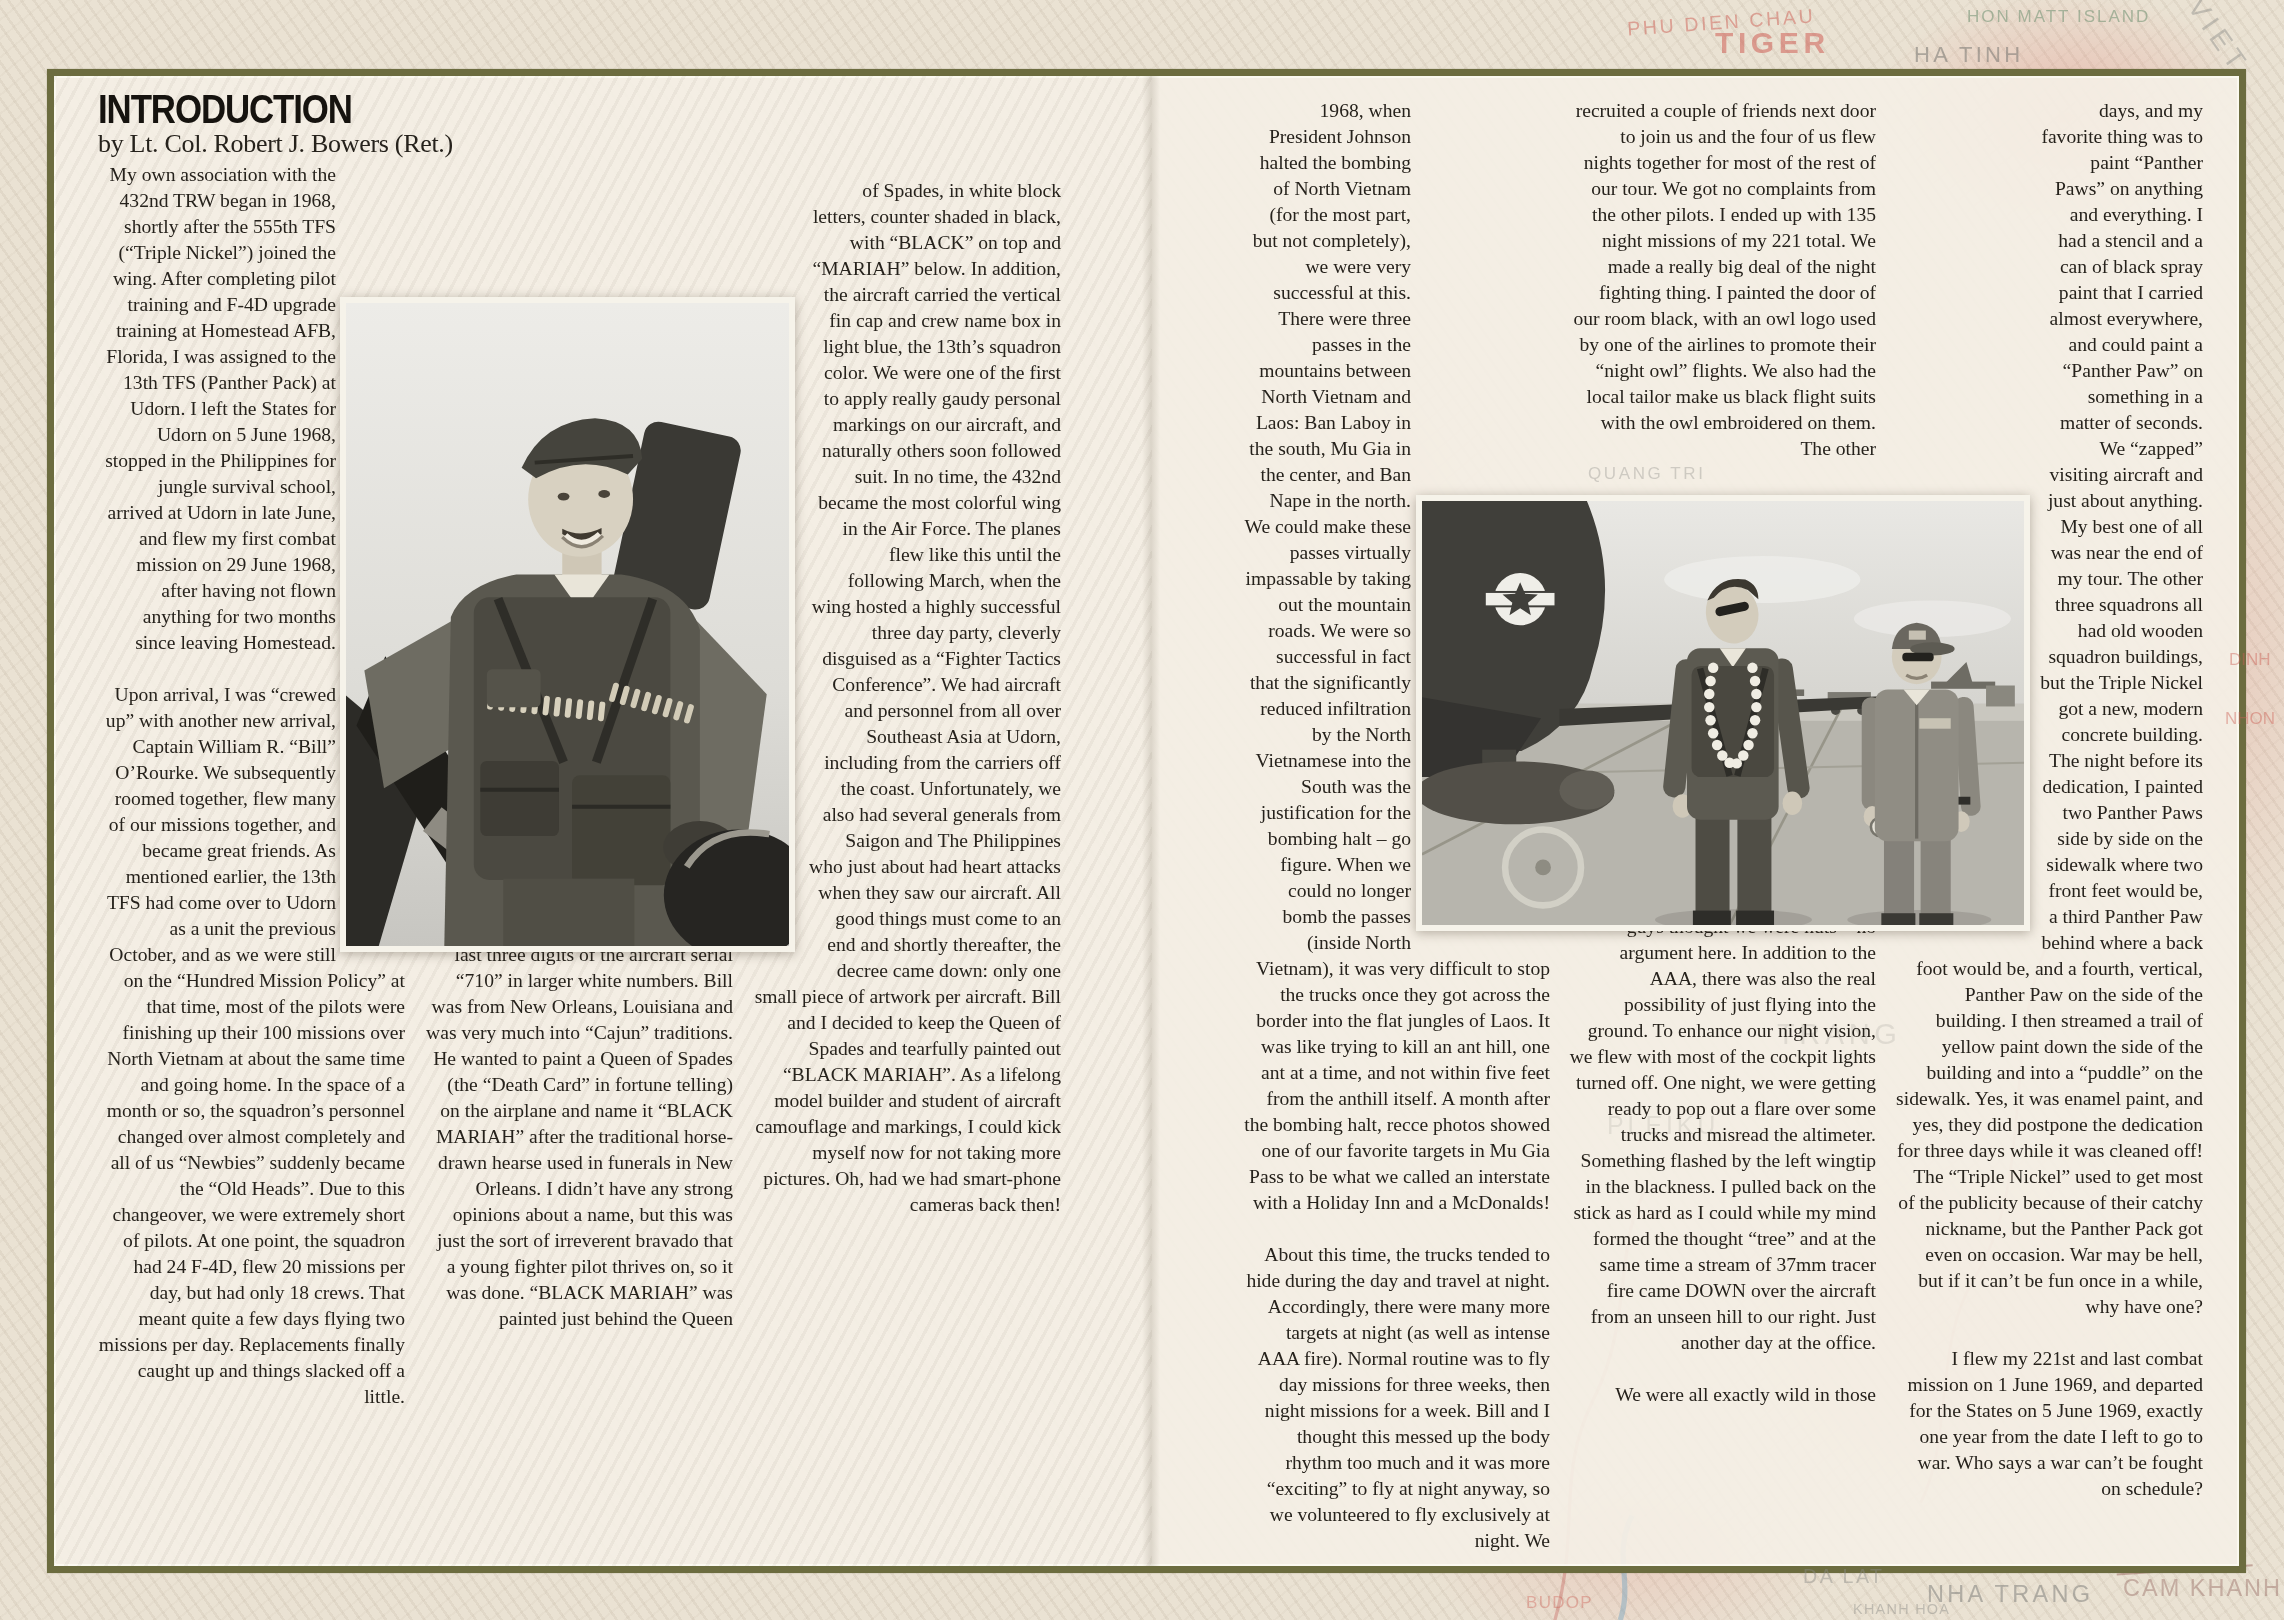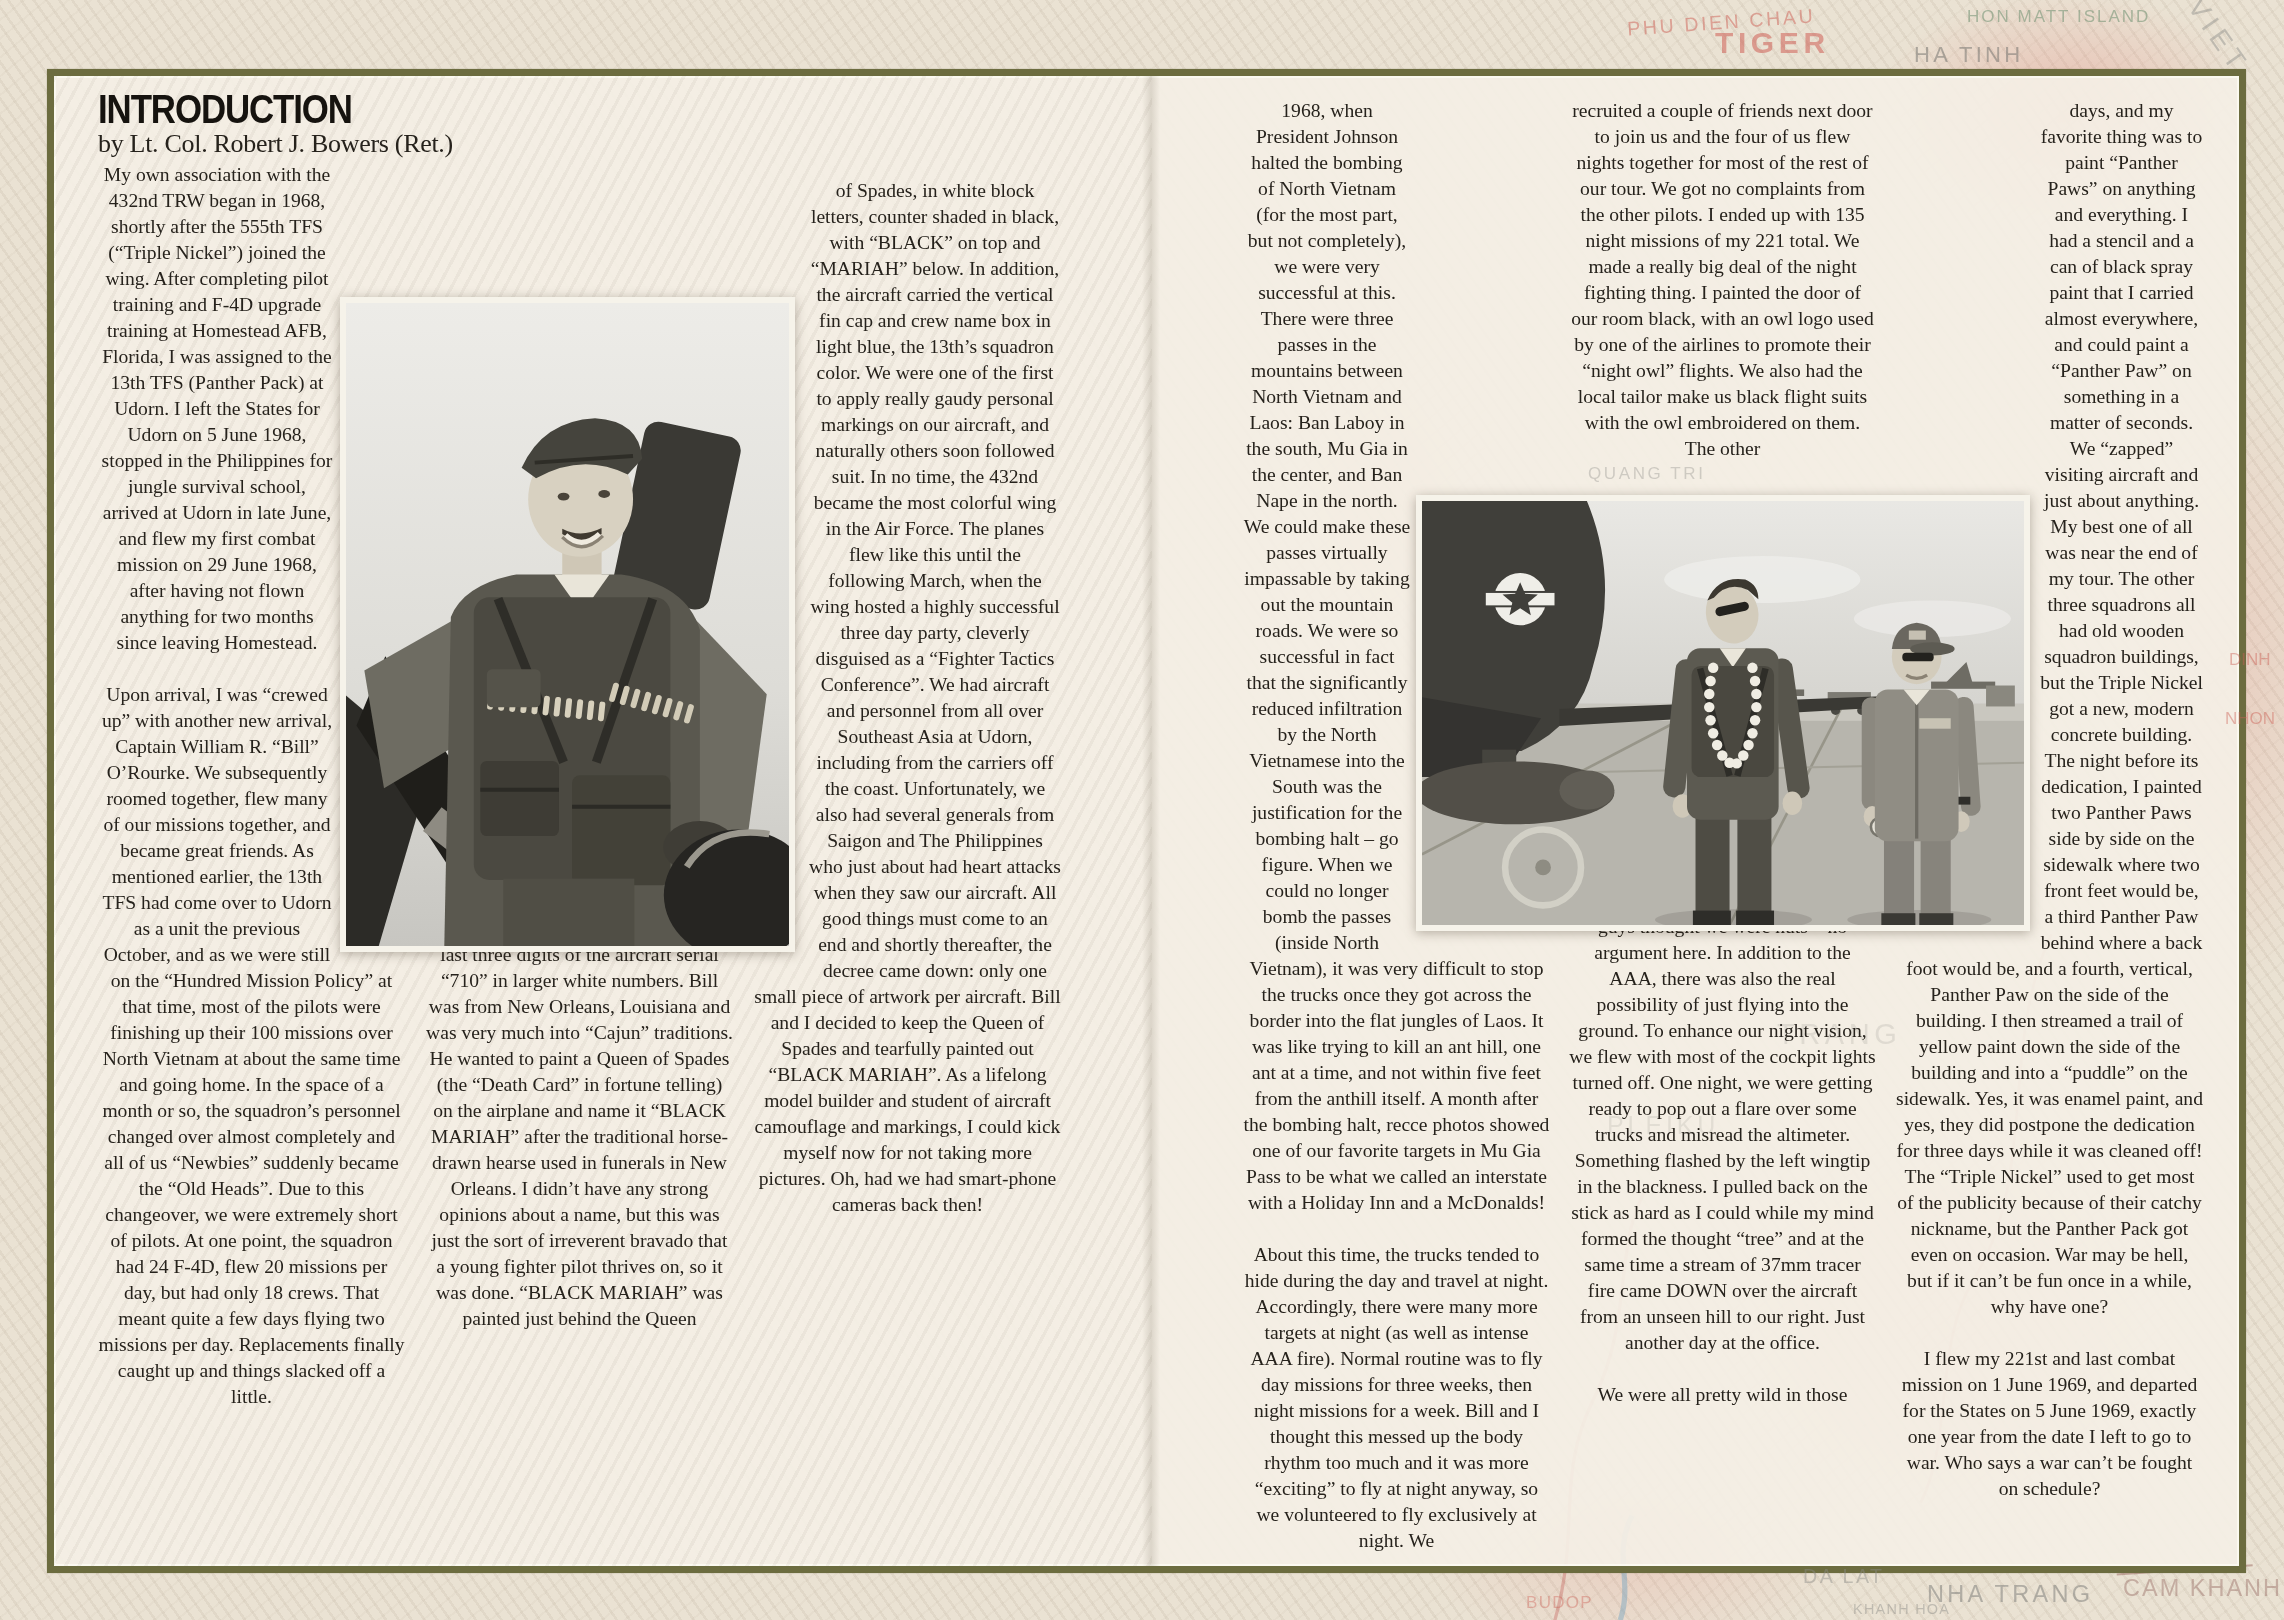--- a/index.html
+++ b/index.html
@@ -50,21 +50,21 @@
   .crease{position:absolute;left:1142px;top:76px;width:18.3px;height:1490px;z-index:2;pointer-events:none;
     background:linear-gradient(90deg, rgba(90,80,60,0), rgba(90,80,60,.16) 50%, rgba(90,80,60,0));}
   
   #title{position:absolute;left:98px;top:86px;z-index:3;color:#16130f;
     font-family:"Liberation Sans","DejaVu Sans",sans-serif;font-weight:bold;font-size:41px;
     letter-spacing:-1.3px;transform:scale(.85,1);transform-origin:left top;white-space:nowrap;}
   #byline{position:absolute;left:98px;top:129px;z-index:3;color:#26221c;
     font-size:26px;letter-spacing:-0.3px;white-space:nowrap;}
   
   .col{position:absolute;width:307px;z-index:3;color:#26221c;font-size:19.6px;line-height:26px;
-    text-align:center;overflow:hidden;}
+    text-align:right;overflow:hidden;}
   #col1{left:98px;top:162px;height:1392px;}
   #col2{left:426px;top:162px;height:1392px;}
   #col3{left:754px;top:178px;height:1392px;}
   #col4{left:1243px;top:98px;height:1456px;}
   #col5{left:1569px;top:98px;height:1456px;}
   #col6{left:1896px;top:98px;height:1456px;}
   .col p{margin:0;}
   .pgap{margin-top:26px !important;}
   .fsp{pointer-events:none;}
   .c1-sp{float:right;width:69px;height:664px;margin-top:135px;}
@@ -143,21 +143,21 @@
   <div class="col" id="col4">
     <div class="fsp c4-sp"></div>
     <p>1968, when President Johnson halted the bombing of North Vietnam (for the most part, but not completely), we were very successful at this. There were three passes in the mountains between North Vietnam and Laos: Ban Laboy in the south, Mu Gia in the center, and Ban Nape in the north. We could make these passes virtually impassable by taking out the mountain roads. We were so successful in fact that the significantly reduced infiltration by the North Vietnamese into the South was the justification for the bombing halt – go figure. When we could no longer bomb the passes (inside North Vietnam), it was very difficult to stop the trucks once they got across the border into the flat jungles of Laos. It was like trying to kill an ant hill, one ant at a time, and not within five feet from the anthill itself. A month after the bombing halt, recce photos showed one of our favorite targets in Mu Gia Pass to be what we called an interstate with a Holiday Inn and a McDonalds!</p>
     <p class="pgap">About this time, the trucks tended to hide during the day and travel at night. Accordingly, there were many more targets at night (as well as intense AAA fire). Normal routine was to fly day missions for three weeks, then night missions for a week. Bill and I thought this messed up the body rhythm too much and it was more “exciting” to fly at night anyway, so we volunteered to fly exclusively at night. We</p>
   </div>
 
   <div class="col" id="col5">
     <p>recruited a couple of friends next door to join us and the four of us flew nights together for most of the rest of our tour. We got no complaints from the other pilots. I ended up with 135 night missions of my 221 total. We made a really big deal of the night fighting thing. I painted the door of our room black, with an owl logo used by one of the airlines to promote their “night owl” flights. We also had the local tailor make us black flight suits with the owl embroidered on them. The other</p>
     <div class="c5-gap"></div>
     <p>guys thought we were nuts – no argument here. In addition to the AAA, there was also the real possibility of just flying into the ground. To enhance our night vision, we flew with most of the cockpit lights turned off. One night, we were getting ready to pop out a flare over some trucks and misread the altimeter. Something flashed by the left wingtip in the blackness. I pulled back on the stick as hard as I could while my mind formed the thought “tree” and at the same time a stream of 37mm tracer fire came DOWN over the aircraft from an unseen hill to our right. Just another day at the office.</p>
-    <p class="pgap">We were all pretty wild in those</p>
+    <p class="pgap">We were all exactly wild in those</p>
   </div>
 
   <div class="col" id="col6">
     <div class="fsp c6-sp"></div>
     <p>days, and my favorite thing was to paint “Panther Paws” on anything and everything. I had a stencil and a can of black spray paint that I carried almost everywhere, and could paint a “Panther Paw” on something in a matter of seconds. We “zapped” visiting aircraft and just about anything. My best one of all was near the end of my tour. The other three squadrons all had old wooden squadron buildings, but the Triple Nickel got a new, modern concrete building. The night before its dedication, I painted two Panther Paws side by side on the sidewalk where two front feet would be, a third Panther Paw behind where a back foot would be, and a fourth, vertical, Panther Paw on the side of the building. I then streamed a trail of yellow paint down the side of the building and into a “puddle” on the sidewalk. Yes, it was enamel paint, and yes, they did postpone the dedication for three days while it was cleaned off! The “Triple Nickel” used to get most of the publicity because of their catchy nickname, but the Panther Pack got even on occasion. War may be hell, but if it can’t be fun once in a while, why have one?</p>
     <p class="pgap">I flew my 221st and last combat mission on 1 June 1969, and departed for the States on 5 June 1969, exactly one year from the date I left to go to war. Who says a war can’t be fought on schedule?</p>
   </div>
 
   <div class="photo" id="photo1">
     <svg viewBox="0 0 676 983" preserveAspectRatio="none">

